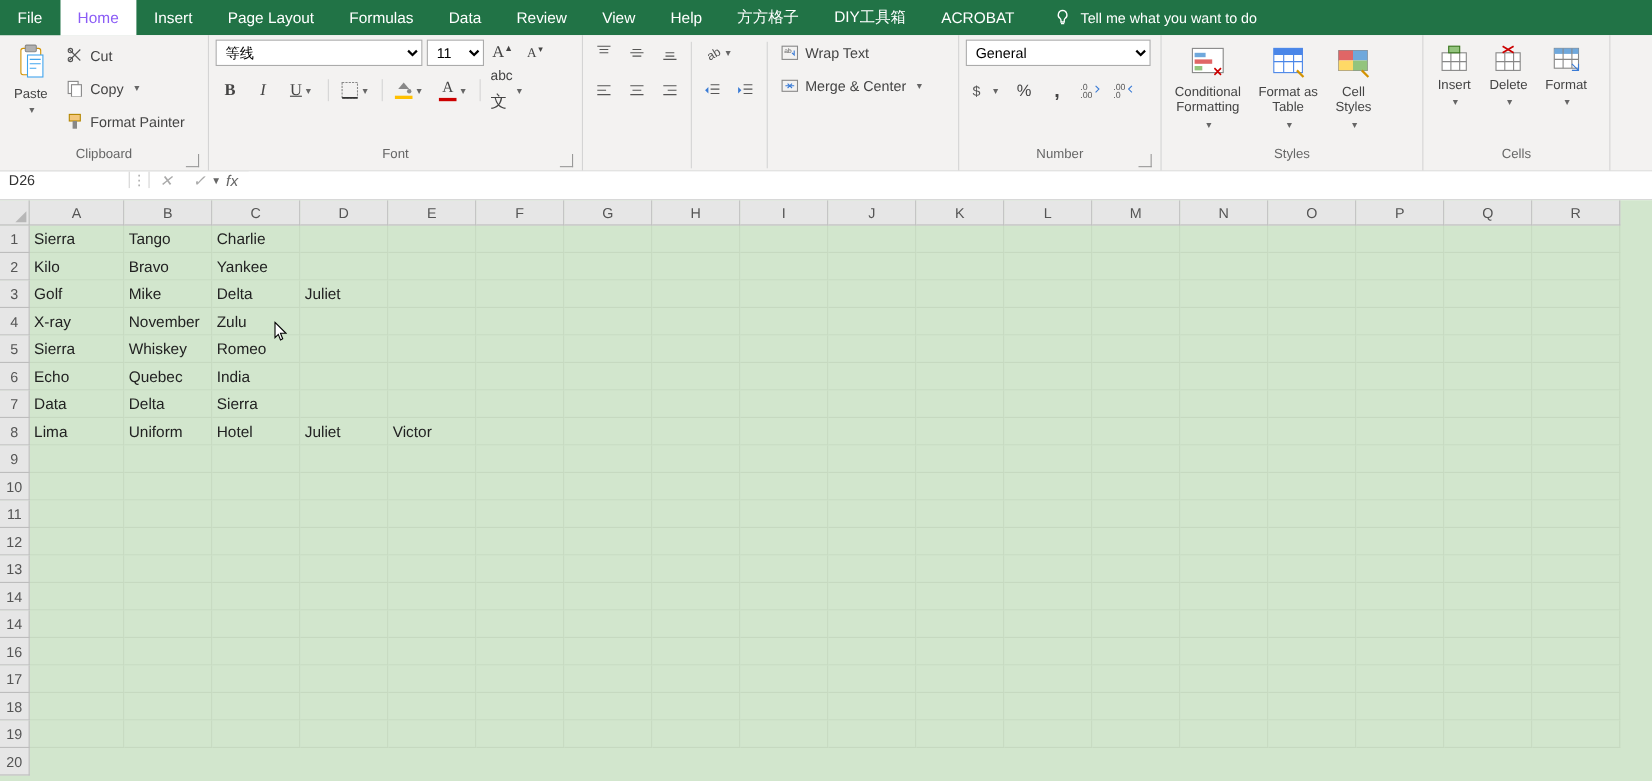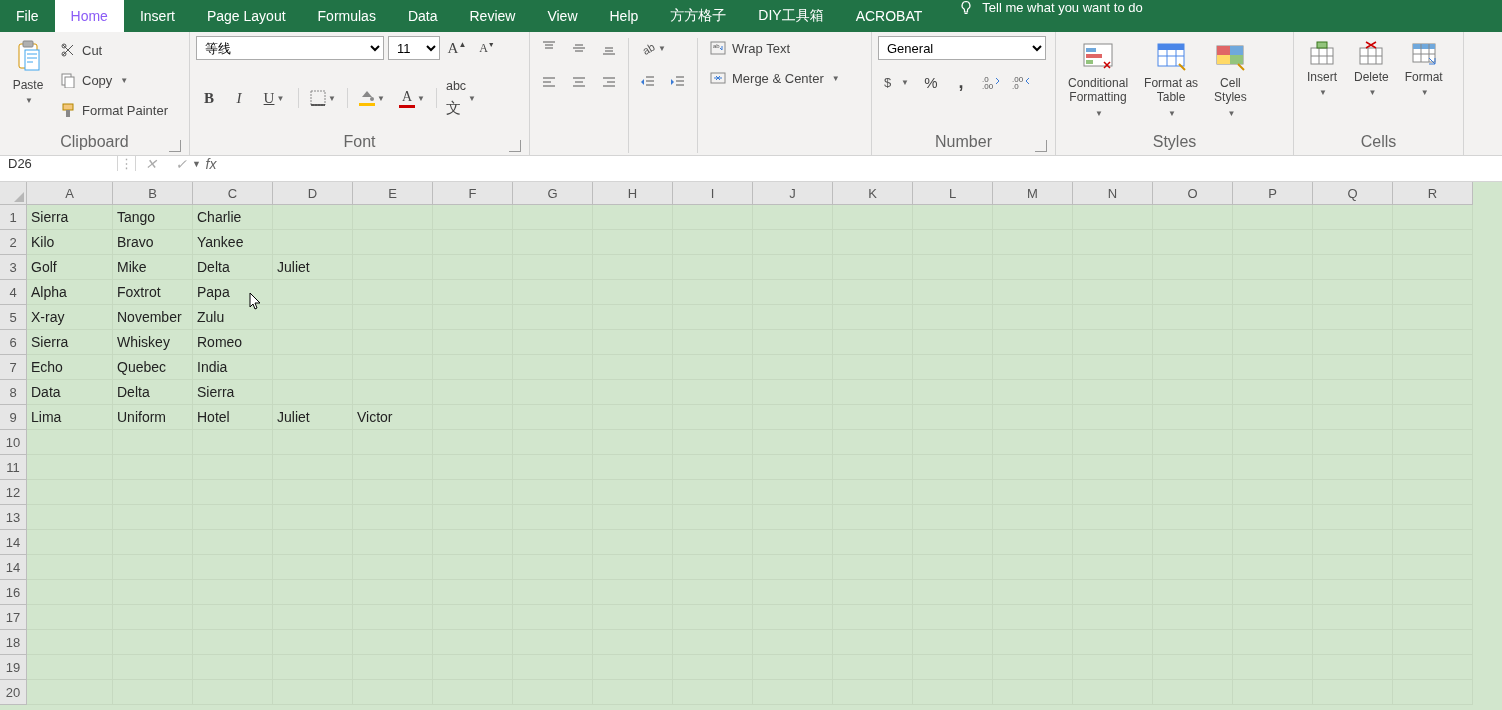--- a/index.html
+++ b/index.html
@@ -3,28 +3,28 @@
 <meta charset="utf-8">
 <style>
 *{box-sizing:border-box;margin:0;padding:0;font-family:"Segoe UI",Tahoma,sans-serif;user-select:none}
 body{width:1502px;height:710px;overflow:hidden;background:#fff;font-size:13px;color:#444}
 
 
 .menubar{height:32px;background:#217346;display:flex;align-items:stretch;color:#fff}
 .menubar .tab{padding:0 16px;display:flex;align-items:center;font-size:14px;cursor:pointer}
 .menubar .tab.file{background:#217346}
 .menubar .tab.active{background:#fff;color:#8b5cf6}
-.menubar .tell{display:flex;align-items:flex-start;gap:8px;padding-left:20px}
+.menubar .tell{display:flex;align-items:center;gap:8px;padding-left:20px}
 .menubar .bulb{width:16px;height:16px}
 
 
 .ribbon{height:124px;background:#f3f2f1;border-bottom:1px solid #d4d4d4;display:flex}
 .group{border-right:1px solid #d4d4d4;padding:4px 6px 0 6px;display:flex;flex-direction:column;position:relative}
 .group-body{flex:1;display:flex;align-items:flex-start;gap:4px}
-.group-label{height:22px;text-align:center;font-size:16px;color:#666;position:relative}
+.group-label{height:22px;text-align:center;font-size:12px;color:#666;position:relative}
 .group-label .launcher{position:absolute;right:2px;bottom:3px;width:12px;height:12px;border:1px solid #999;border-top:none;border-left:none;cursor:pointer}
 
 .col{display:flex;flex-direction:column;gap:2px}
 .row{display:flex;align-items:center;gap:4px}
 .bigbtn{display:flex;flex-direction:column;align-items:center;justify-content:flex-start;padding:4px 6px;cursor:pointer;min-width:44px;gap:4px;text-align:center;font-size:12px;line-height:1.2}
 .smbtn{display:flex;align-items:center;gap:6px;padding:2px 6px;cursor:pointer;height:24px;font-size:13px}
 .iconbtn{display:flex;align-items:center;justify-content:center;width:26px;height:24px;cursor:pointer;position:relative}
 .iconbtn.wdd{width:36px}
 .dd{font-size:8px;color:#666;margin-left:2px}
 .sep{width:1px;background:#d4d4d4;margin:2px 2px;align-self:stretch}
@@ -124,21 +124,21 @@
               <rect x="6" y="8" width="4" height="7" fill="#888"></rect>
             </svg>
           <span>Format Painter</span>
         </div>
       </div>
     </div>
     <div class="group-label"><span>Clipboard</span><span class="launcher"></span></div>
   </div>
 
   <div class="group" style="width:340px">
-    <div class="group-body col" style="gap:26px;width:100%">
+    <div class="group-body col" style="gap:10px;width:100%">
       <div class="row">
         <select class="fontname" value="等线"><option>等线</option></select>
         <select class="fontsize"><option>11</option></select>
         <div class="iconbtn">
             <span style="font-size:15px;font-family:serif">A<sup style="font-size:8px">▲</sup></span>
           </div>
         <div class="iconbtn">
             <span style="font-size:12px;font-family:serif">A<sup style="font-size:7px">▼</sup></span>
           </div>
       </div>
@@ -506,40 +506,20 @@
         <div class="cell"></div>
         <div class="cell"></div>
         <div class="cell"></div>
         <div class="cell"></div>
         <div class="cell"></div>
         <div class="cell"></div>
         <div class="cell"></div>
         <div class="cell"></div>
       </div>
       <div class="cellrow">
-        <div class="cell first">Alpha</div>
-        <div class="cell">Foxtrot</div>
-        <div class="cell">Papa</div>
-        <div class="cell"></div>
-        <div class="cell"></div>
-        <div class="cell"></div>
-        <div class="cell"></div>
-        <div class="cell"></div>
-        <div class="cell"></div>
-        <div class="cell"></div>
-        <div class="cell"></div>
-        <div class="cell"></div>
-        <div class="cell"></div>
-        <div class="cell"></div>
-        <div class="cell"></div>
-        <div class="cell"></div>
-        <div class="cell"></div>
-        <div class="cell"></div>
-      </div>
-      <div class="cellrow">
         <div class="cell first">X-ray</div>
         <div class="cell">November</div>
         <div class="cell">Zulu</div>
         <div class="cell"></div>
         <div class="cell"></div>
         <div class="cell"></div>
         <div class="cell"></div>
         <div class="cell"></div>
         <div class="cell"></div>
         <div class="cell"></div>

